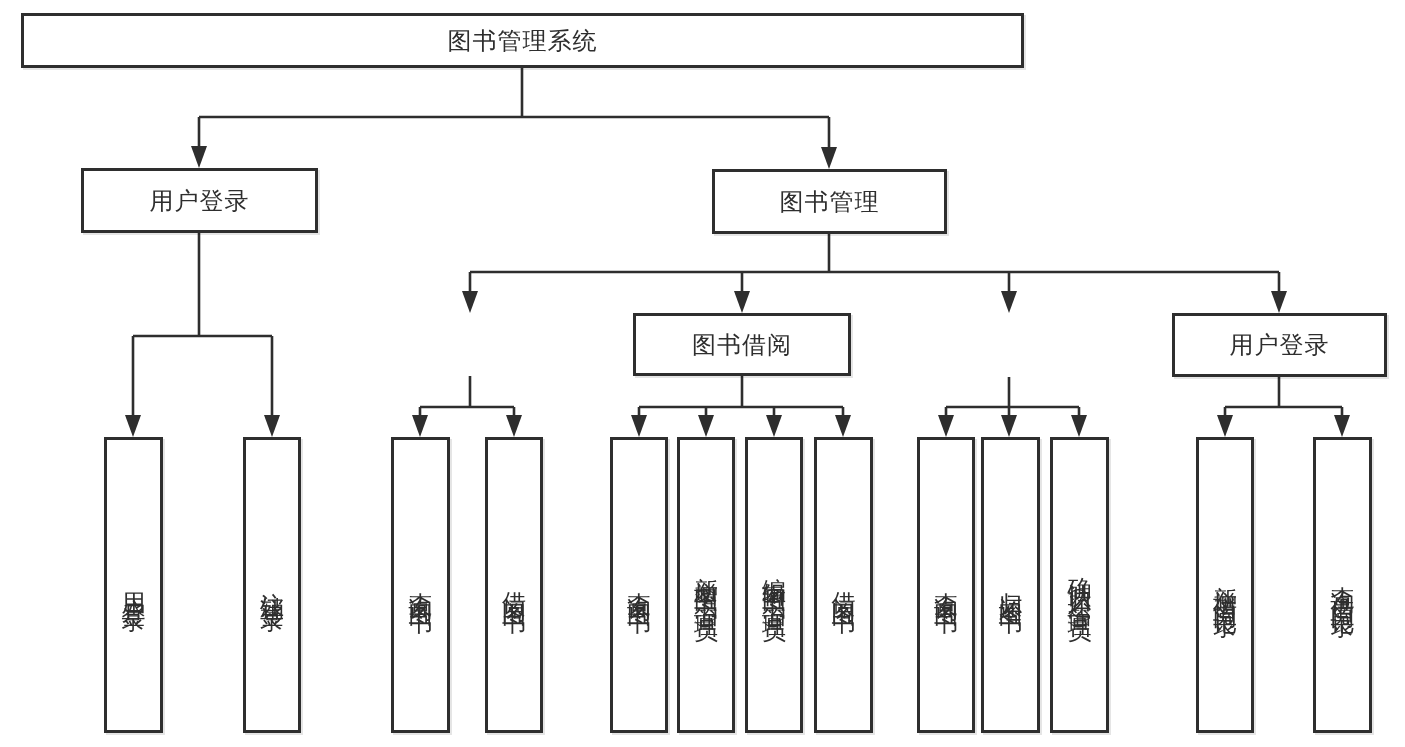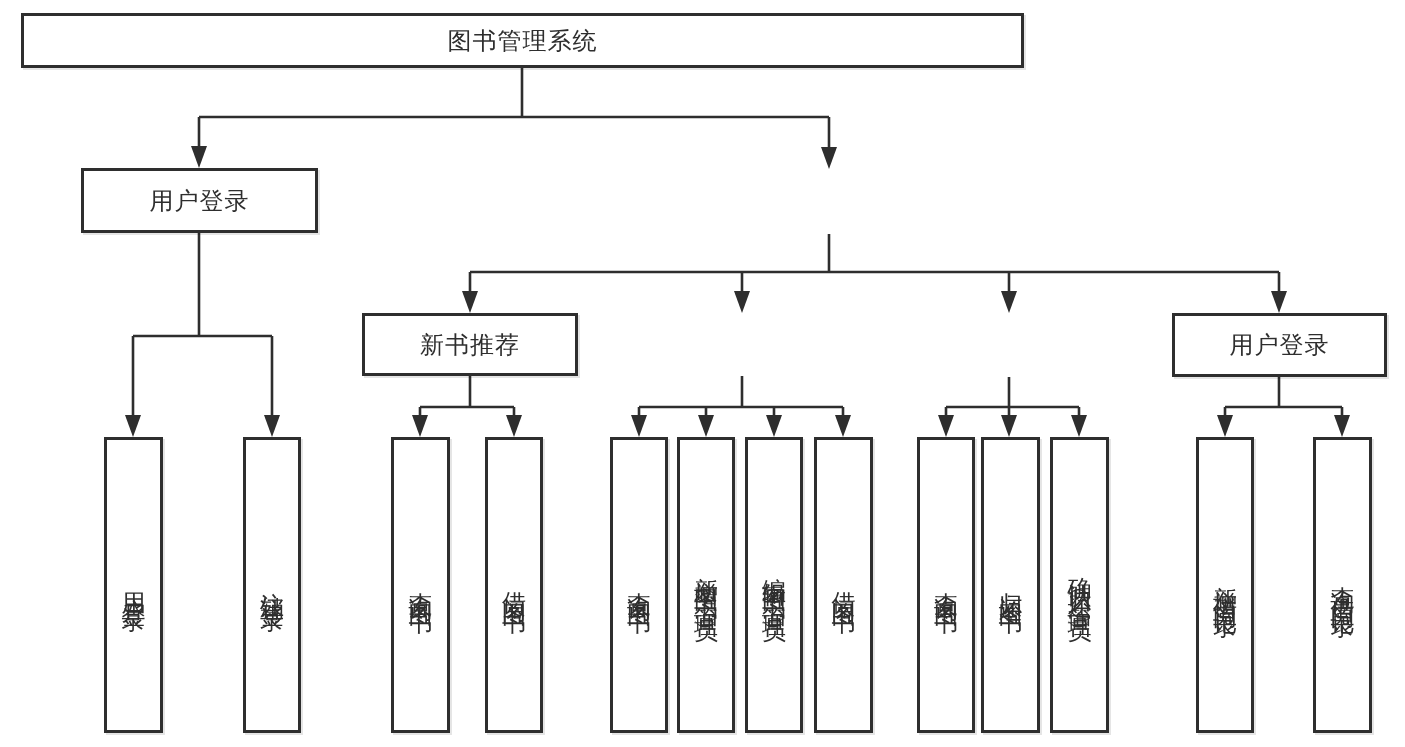--- a/index.html
+++ b/index.html
@@ -121,23 +121,26 @@
     </g>
   </svg>
 
   <div class="box" style="left:21px; top:13px; width:1003px; height:55px">
     <span class="lbl">图书管理系统</span>
   </div>
 
   <div class="box" style="left:81px; top:168px; width:237px; height:65px">
     <span class="lbl">用户登录</span>
   </div>
+  <div class="box" style="left:712px; top:169px; width:235px; height:65px">
+    <span class="lbl">图书管理</span>
+  </div>
 
-  <div class="box" style="left:362px; top:313px; width:216px; height:63px">
-    <span class="lbl">新书推荐</span>
+  <div class="box" style="left:633px; top:313px; width:218px; height:63px">
+    <span class="lbl">图书借阅</span>
   </div>
   <div class="box" style="left:1172px; top:313px; width:215px; height:64px">
     <span class="lbl">用户登录</span>
   </div>
 
   <div class="box v" style="left:104px; top:437px; width:59px; height:296px">
     <span class="lbl">用户登录</span>
   </div>
   <div class="box v" style="left:243px; top:437px; width:58px; height:296px">
     <span class="lbl">注销登录</span>

